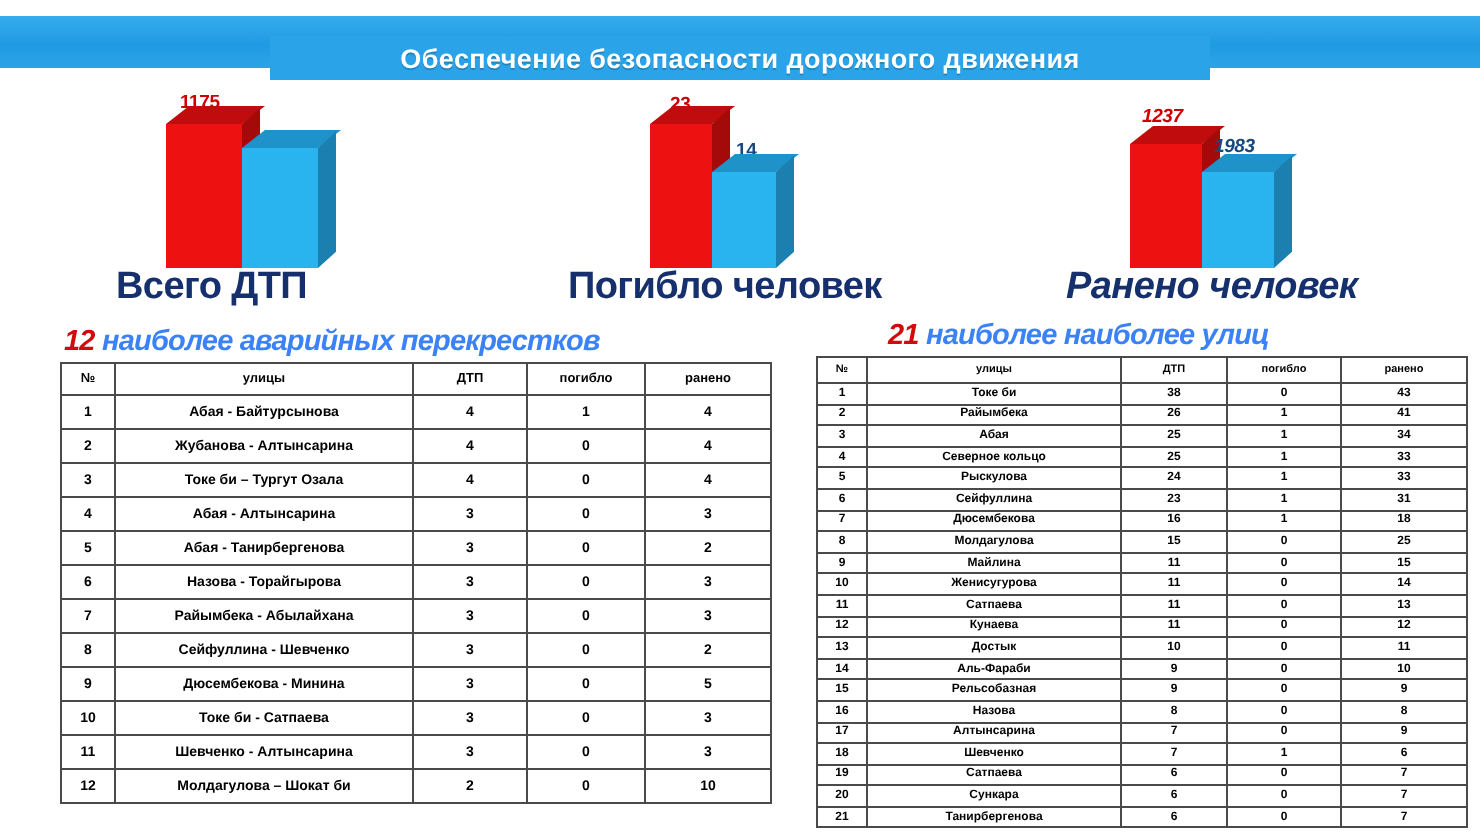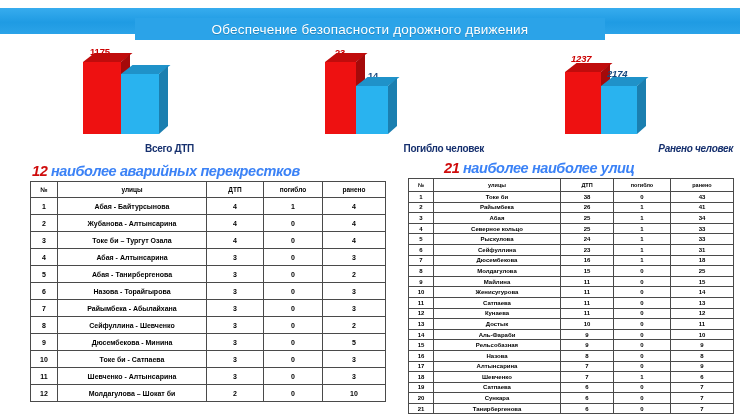--- a/index.html
+++ b/index.html
@@ -42,21 +42,21 @@
     width: 470px;
     height: 22px;
     background: #2ba3e8;
     display: flex;
     align-items: center;
     justify-content: center;
   }
   #title-text {
     color: #ffffff;
     font-size: 13.5px;
-    font-weight: normal;
+    font-weight: bold;
     letter-spacing: 0.2px;
     white-space: nowrap;
     text-shadow: 0 1px 0 rgba(0,0,0,0.18);
   }
 
   
   .chart-group {
     position: absolute;
     top: 42px;
     height: 118px;
@@ -117,24 +117,24 @@
     font-weight: bold;
     white-space: nowrap;
     letter-spacing: -0.2px;
   }
   .val-red  { color: #cc0000; }
   .val-blue { color: #17487e; }
 
   .chart-label {
     position: absolute;
     left: 0;
-    top: 101px;
+    top: 91px;
     width: 200px;
-    text-align: right;
-    font-size: 10px;
+    text-align: left;
+    font-size: 19px;
     font-weight: bold;
     color: #16306e;
     white-space: nowrap;
     letter-spacing: -0.3px;
   }
 
   
   .table-heading {
     position: absolute;
     white-space: nowrap;
@@ -242,21 +242,21 @@
   </div>
 
   <div class="chart-group" id="chart-2">
     <div class="bars-wrap">
       <span class="bar-value val-red" style="left:36px; top:11px;">1237</span>
       <div class="bar3d bar-red" style="left:30px; width:36px; height:62px;">
         <div class="bar-front"></div>
         <div class="bar-top"></div>
         <div class="bar-side"></div>
       </div>
-      <span class="bar-value val-blue" style="left:72px; top:26px;">2174</span>
+      <span class="bar-value val-blue" style="left:72px; top:26px;">1983</span>
       <div class="bar3d bar-blue" style="left:66px; width:36px; height:48px;">
         <div class="bar-front"></div>
         <div class="bar-top"></div>
         <div class="bar-side"></div>
       </div>
     </div>
     <div class="chart-label" style="left:-2px;">Ранено человек</div>
   </div>
 
   <div class="table-heading" id="heading-left">

